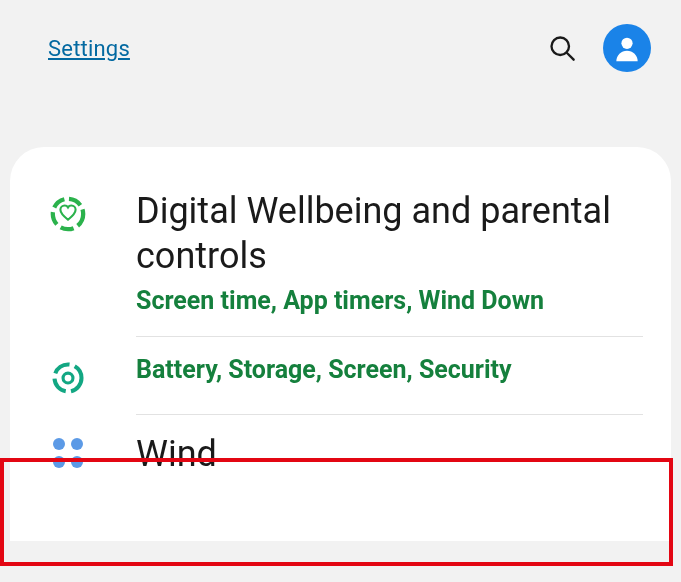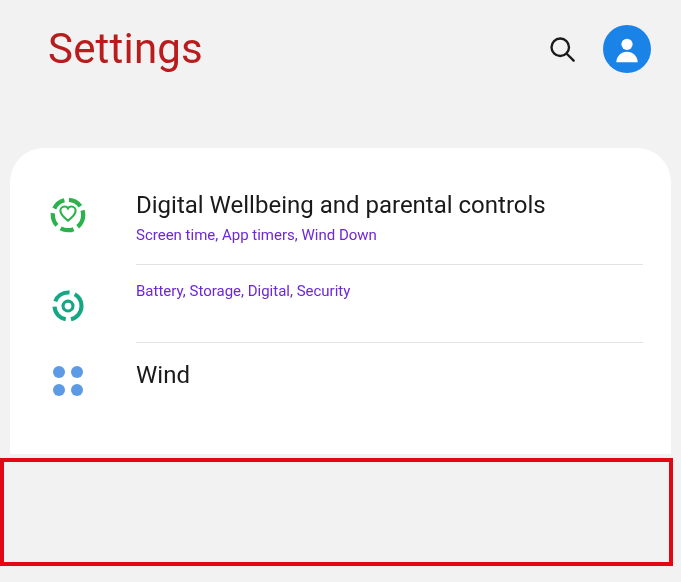--- a/index.html
+++ b/index.html
@@ -10,24 +10,25 @@
       font-family: -apple-system, BlinkMacSystemFont, "Segoe UI", Roboto, sans-serif;
       overflow: hidden;
     }
     .header {
       display: flex;
       align-items: center;
       justify-content: space-between;
       padding: 24px 30px 20px 48px;
     }
     .header-title {
-      font-size: 42px;
+      font-size: 22px;
       font-weight: 400;
-      color: #b91c1c;
+      color: #0369a1;
       letter-spacing: 0.2px;
+      text-decoration: underline;
     }
     .header-actions {
       display: flex;
       align-items: center;
       gap: 26px;
     }
     .search-btn { width: 30px; height: 30px; display: flex; align-items: center; justify-content: center; cursor: pointer; }
     .profile-btn {
       width: 48px; height: 48px; border-radius: 50%;
       background: #1a83e8;
@@ -60,30 +61,30 @@
       width: 52px;
       display: flex;
       align-items: center;
       justify-content: center;
       margin-right: 42px;
       flex-shrink: 0;
       padding-top: 6px;
     }
     .text-wrap { flex: 1; }
     .row-title {
-      font-size: 24px;
+      font-size: 36px;
       color: #1a1a1a;
       font-weight: 400;
       line-height: 1.25;
       margin-bottom: 6px;
     }
     .row-sub {
-      font-size: 15px;
-      color: #6d28d9;
-      font-weight: 400;
+      font-size: 25px;
+      color: #15803d;
+      font-weight: 700;
       line-height: 1.3;
     }
     .highlight {
       position: absolute;
       left: 0;
       right: 8px;
       top: 458px;
       height: 108px;
       border: 4px solid #e30613;
       pointer-events: none;
@@ -135,21 +136,21 @@
   </div>
 
   <div class="row">
     <div class="icon-wrap">
       <svg width="36" height="36" viewBox="0 0 40 40">
         <circle cx="20" cy="20" r="15" fill="none" stroke="#13a783" stroke-width="4.5" stroke-dasharray="20 6"></circle>
         <circle cx="20" cy="20" r="5.5" fill="none" stroke="#13a783" stroke-width="3.5"></circle>
       </svg>
     </div>
     <div class="text-wrap">
-      <div class="row-sub">Battery, Storage, Digital, Security</div>
+      <div class="row-sub">Battery, Storage, Screen, Security</div>
     </div>
   </div>
 
   <div class="row">
     <div class="icon-wrap">
       <div class="dots-icon">
         <span></span>
           <span></span>
           <span></span>
           <span></span>

